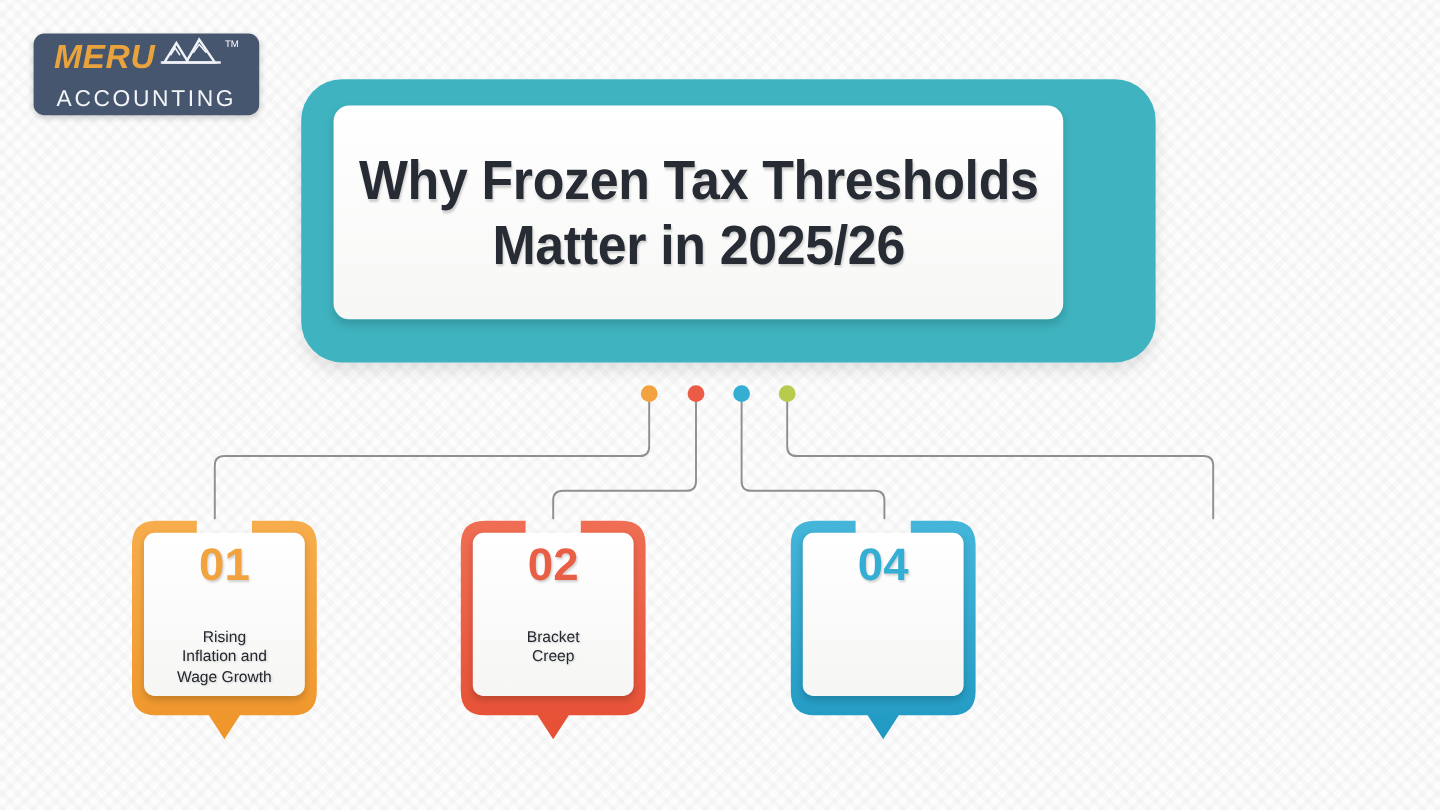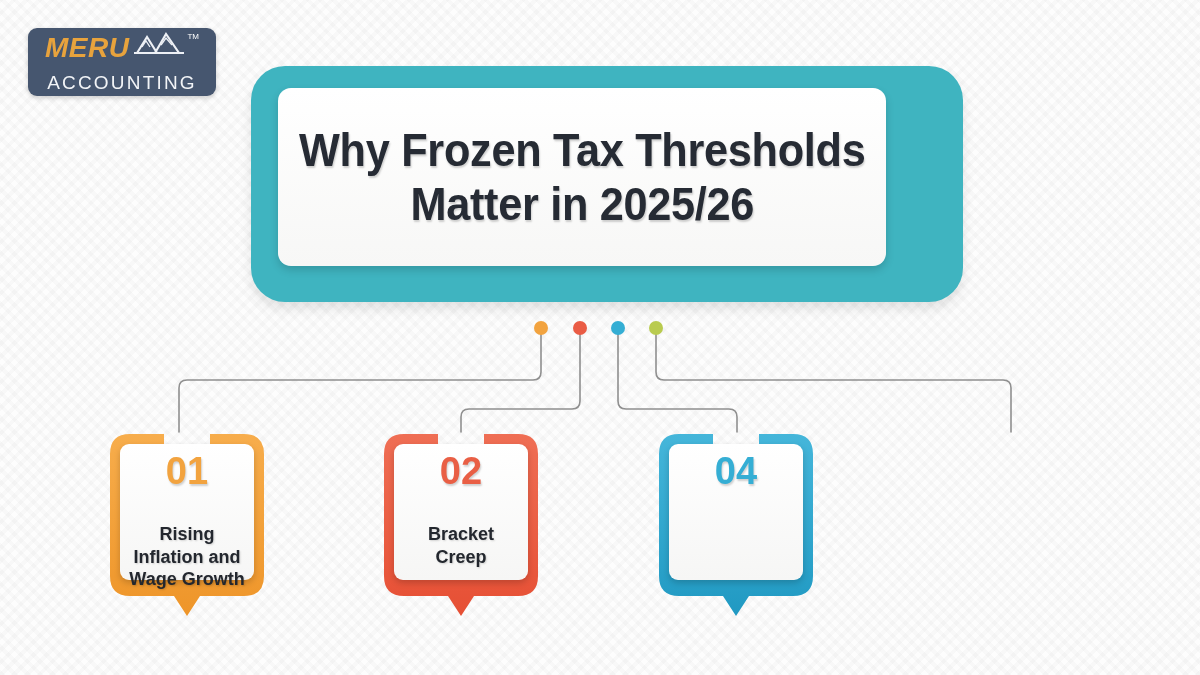--- a/index.html
+++ b/index.html
@@ -146,22 +146,22 @@
     gap: 27px;
   }
   .card-num {
     font-size: 38px;
     font-weight: bold;
     line-height: 42px;
     letter-spacing: 0px;
     text-shadow: 1px 2px 2px rgba(0,0,0,0.18);
   }
   .card-label {
-    font-size: 18px;
-    font-weight: bold;
+    font-size: 13px;
+    font-weight: normal;
     color: #23272e;
     text-align: center;
     line-height: 1.26;
     margin-top: 4px;
     white-space: pre-line;
     text-shadow: 1px 1px 2px rgba(0,0,0,0.16);
   }
   .card-1 { left: 96px;  top: 430px; }
   .card-2 { left: 370px; top: 430px; }
   .card-3 { left: 645px; top: 430px; }

